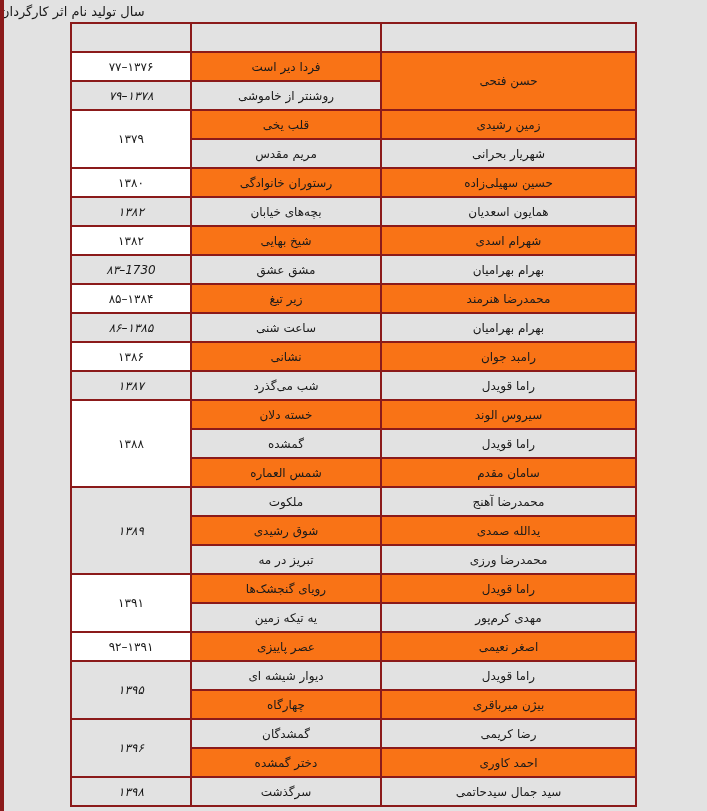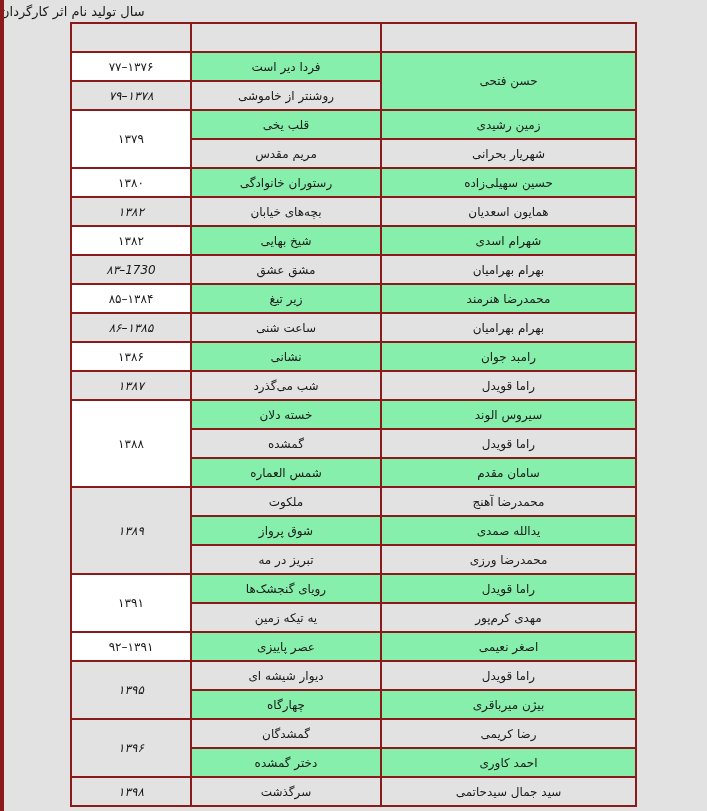--- a/index.html
+++ b/index.html
@@ -67,21 +67,21 @@
     height: 25px;
     background: transparent;
     border: none;
     border-top: 2px solid #8b1a1a;
   }
   thead th.year-head {
     border: 2px solid #8b1a1a;
     background: transparent;
   }
   
-  tbody tr.odd td  { background: #86efac; }
+  tbody tr.odd td  { background: #f97316; }
   tbody tr.even td { background: #e2e2e2; }
   td.year-cell.bg-white { background: #ffffff; margin-top: 24px; }
   td.year-cell.bg-gray  { background: #e2e2e2; font-style: italic; }
 </style>
 </head>
 <body>
 
 <div class="edge-stripe"></div>
 
 <div class="page-title">سال تولید نام اثر کارگردان</div>
@@ -172,21 +172,21 @@
           <td>سامان مقدم</td>
           <td>شمس العماره</td>
         </tr>
         <tr class="even">
           <td>محمدرضا آهنج</td>
           <td>ملکوت</td>
           <td class="year-cell bg-gray" rowspan="3">۱۳۸۹</td>
         </tr>
         <tr class="odd">
           <td>یدالله صمدی</td>
-          <td>شوق پرواز</td>
+          <td>شوق رشیدی</td>
         </tr>
         <tr class="even">
           <td>محمدرضا ورزی</td>
           <td>تبریز در مه</td>
         </tr>
         <tr class="odd">
           <td>راما قویدل</td>
           <td>رویای گنجشک‌ها</td>
           <td class="year-cell bg-white" rowspan="2">۱۳۹۱</td>
         </tr>

